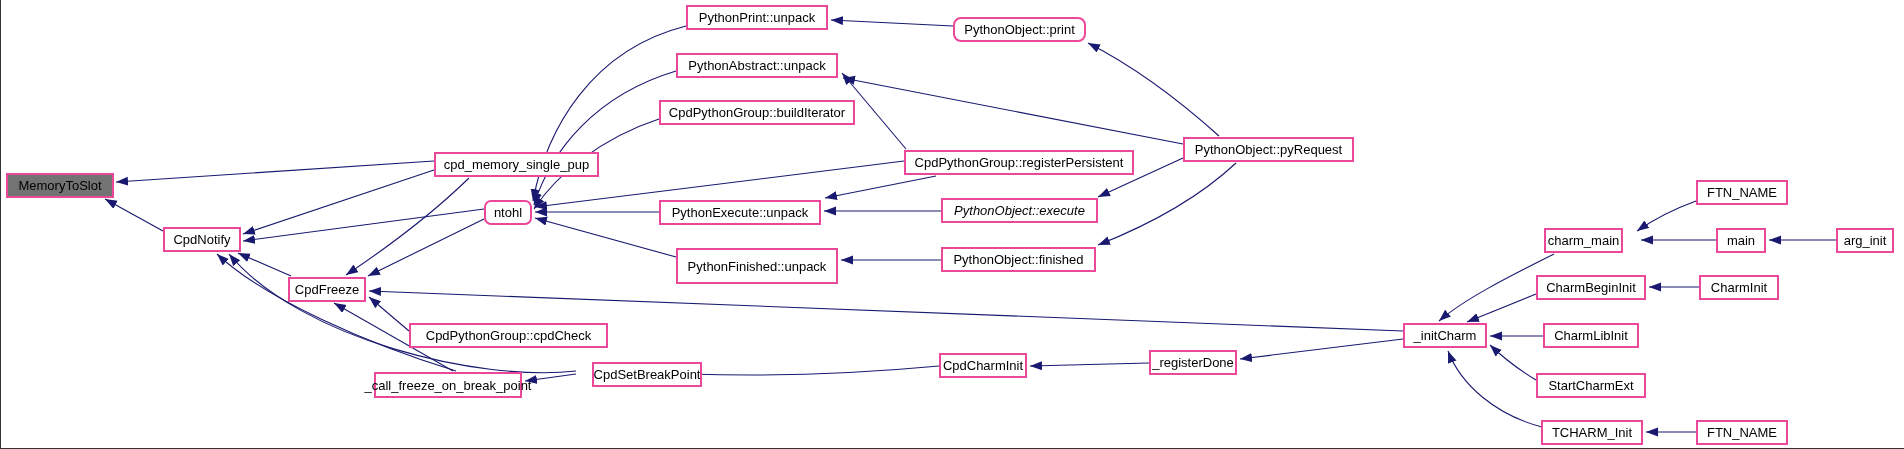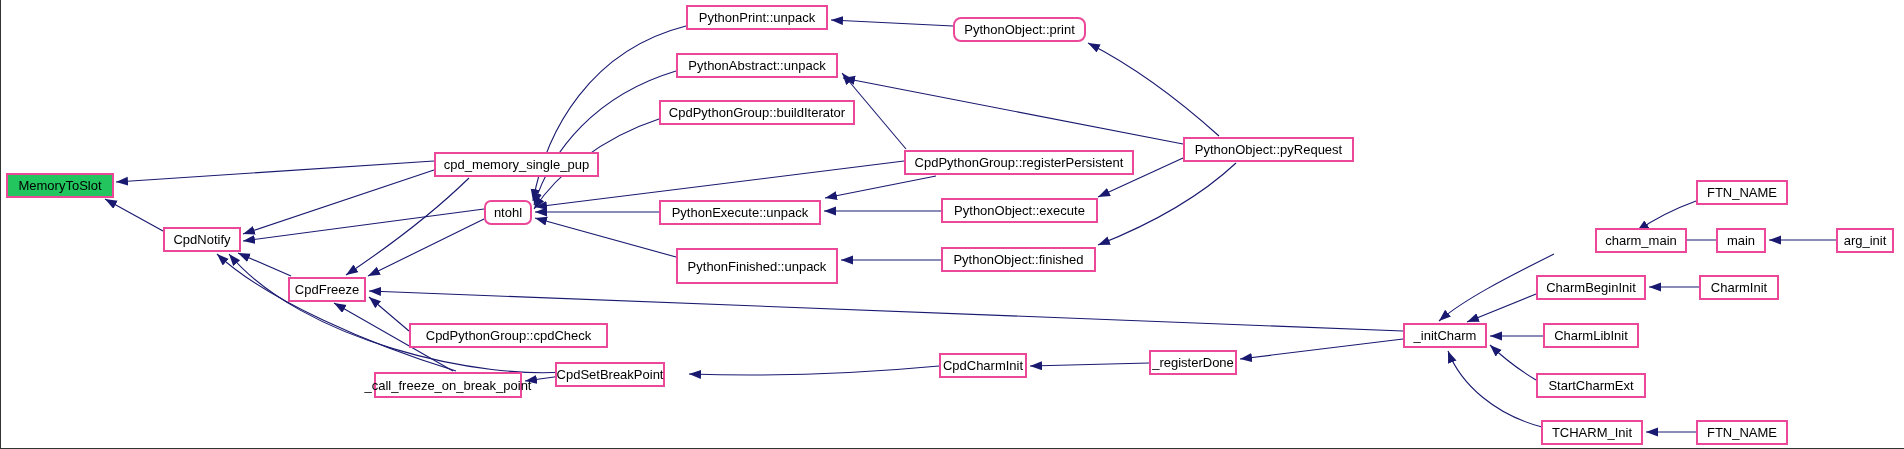--- a/index.html
+++ b/index.html
@@ -16,21 +16,21 @@
   #edge-layer{position:absolute;left:0;top:0;width:1904px;height:449px;}
   .graph-node{
     position:absolute;
     box-sizing:border-box;
     border:2px solid #ec4899;
     background:#ffffff;
     display:flex;align-items:center;justify-content:center;
     font-size:13px;color:#000000;white-space:nowrap;
     cursor:pointer;
   }
-  .graph-node.highlighted{background:#22c55e;cursor:default;}
+  .graph-node.highlighted{background:#737373;cursor:default;}
 </style>
 </head>
 <body>
 
 <div id="canvas">
   <svg id="edge-layer" xmlns="http://www.w3.org/2000/svg" width="1904" height="449" viewBox="0 0 1904 449">
       <defs>
         <marker id="arrow" markerUnits="userSpaceOnUse" markerWidth="13" markerHeight="10" refX="12" refY="4.5" orient="auto">
           <path d="M0,0 L12,4.5 L0,9 Z" fill="#191970"></path>
         </marker>
@@ -107,48 +107,48 @@
       </div>
       <div class="graph-node" style="left: 675px; top: 248px; width: 162px; height: 36px;">
         <span>PythonFinished::unpack</span>
       </div>
       <div class="graph-node" style="left: 903px; top: 150px; width: 230px; height: 25px;">
         <span>CpdPythonGroup::registerPersistent</span>
       </div>
       <div class="graph-node" style="left: 952px; top: 17px; width: 133px; height: 25px; border-radius: 8px;">
         <span>PythonObject::print</span>
       </div>
-      <div class="graph-node" style="left: 940px; top: 198px; width: 157px; height: 25px;">
+      <div class="graph-node" style="left: 940px; top: 198px; width: 157px; height: 25px; font-style: italic;">
         <span>PythonObject::execute</span>
       </div>
       <div class="graph-node" style="left: 940px; top: 247px; width: 155px; height: 25px;">
         <span>PythonObject::finished</span>
       </div>
       <div class="graph-node" style="left: 1182px; top: 137px; width: 171px; height: 25px;">
         <span>PythonObject::pyRequest</span>
       </div>
       <div class="graph-node" style="left: 408px; top: 323px; width: 199px; height: 25px;">
         <span>CpdPythonGroup::cpdCheck</span>
       </div>
       <div class="graph-node" style="left: 373px; top: 372px; width: 148px; height: 26px;">
         <span>_call_freeze_on_break_point</span>
       </div>
-      <div class="graph-node" style="left: 554px; top: 362px; width: 110px; height: 25px;">
+      <div class="graph-node" style="left: 591px; top: 362px; width: 110px; height: 25px;">
         <span>CpdSetBreakPoint</span>
       </div>
       <div class="graph-node" style="left: 938px; top: 353px; width: 88px; height: 25px;">
         <span>CpdCharmInit</span>
       </div>
       <div class="graph-node" style="left: 1148px; top: 350px; width: 88px; height: 25px;">
         <span>_registerDone</span>
       </div>
       <div class="graph-node" style="left: 1402px; top: 323px; width: 84px; height: 25px;">
         <span>_initCharm</span>
       </div>
-      <div class="graph-node" style="left: 1594px; top: 228px; width: 92px; height: 25px;">
+      <div class="graph-node" style="left: 1543px; top: 228px; width: 79px; height: 25px;">
         <span>charm_main</span>
       </div>
       <div class="graph-node" style="left: 1695px; top: 180px; width: 92px; height: 25px;">
         <span>FTN_NAME</span>
       </div>
       <div class="graph-node" style="left: 1715px; top: 228px; width: 50px; height: 25px;">
         <span>main</span>
       </div>
       <div class="graph-node" style="left: 1835px; top: 228px; width: 58px; height: 25px;">
         <span>arg_init</span>

